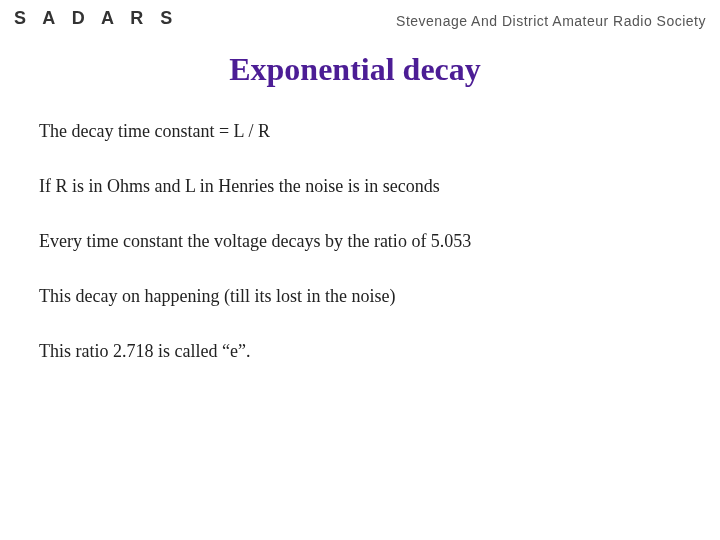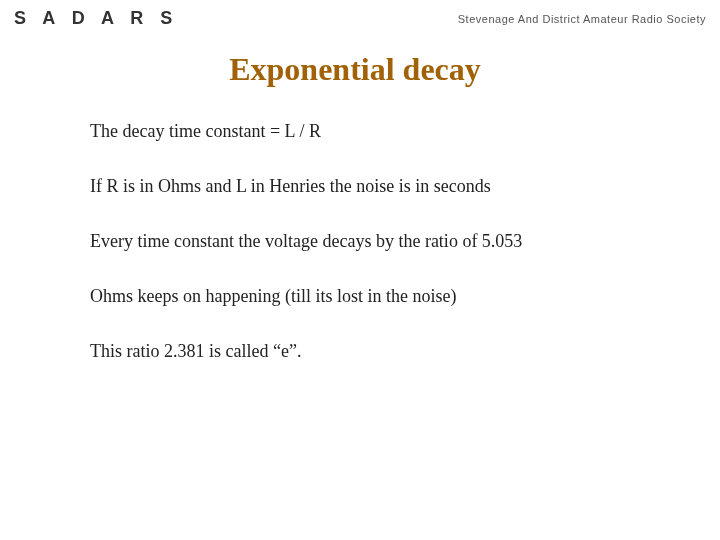--- a/index.html
+++ b/index.html
@@ -20,51 +20,50 @@
       width: 720px;
       height: 540px;
       background: #ffffff;
       position: relative;
       padding: 0;
     }
 
     .header-bar {
       display: flex;
       justify-content: space-between;
-      align-items: center;
+      align-items: flex-end;
       padding: 8px 14px 4px 14px;
     }
 
     .logo-text {
       font-family: Arial, sans-serif;
       font-size: 18px;
       font-weight: bold;
       letter-spacing: 6px;
       color: #333;
     }
 
     .org-name {
       font-family: Arial, sans-serif;
-      font-size: 11px;
+      font-size: 14px;
       color: #555;
       letter-spacing: 0.5px;
     }
 
     .slide-title {
       text-align: center;
       font-size: 32px;
       font-weight: bold;
-      color: #a16207;
+      color: #4c1d95;
       margin: 18px 10px 30px 0;
       font-family: Georgia, serif;
     }
 
     .content-area {
-      padding: 0 74px;
-      margin-left: 16px;
+      padding: 0 39px;
     }
 
     .bullet-item {
       font-size: 18px;
       color: #222;
       margin-bottom: 28px;
       line-height: 1.5;
       font-family: Georgia, serif;
     }
   </style>
@@ -77,17 +76,17 @@
     <span class="logo-text">S  A  D  A  R  S</span>
     <span class="org-name">Stevenage And District Amateur Radio Society</span>
   </div>
 
   <div class="slide-title">Exponential decay</div>
 
   <div class="content-area">
     <div class="bullet-item">The decay time constant = L / R</div>
     <div class="bullet-item">If R is in Ohms and L in Henries the noise is in seconds</div>
     <div class="bullet-item">Every time constant the voltage decays by the ratio of 5.053</div>
-    <div class="bullet-item">Ohms keeps on happening (till its lost in the noise)</div>
-    <div class="bullet-item">This ratio 2.381 is called “e”.</div>
+    <div class="bullet-item">This decay on happening (till its lost in the noise)</div>
+    <div class="bullet-item">This ratio 2.718 is called “e”.</div>
   </div>
 
 </div>
 
 </body></html>

